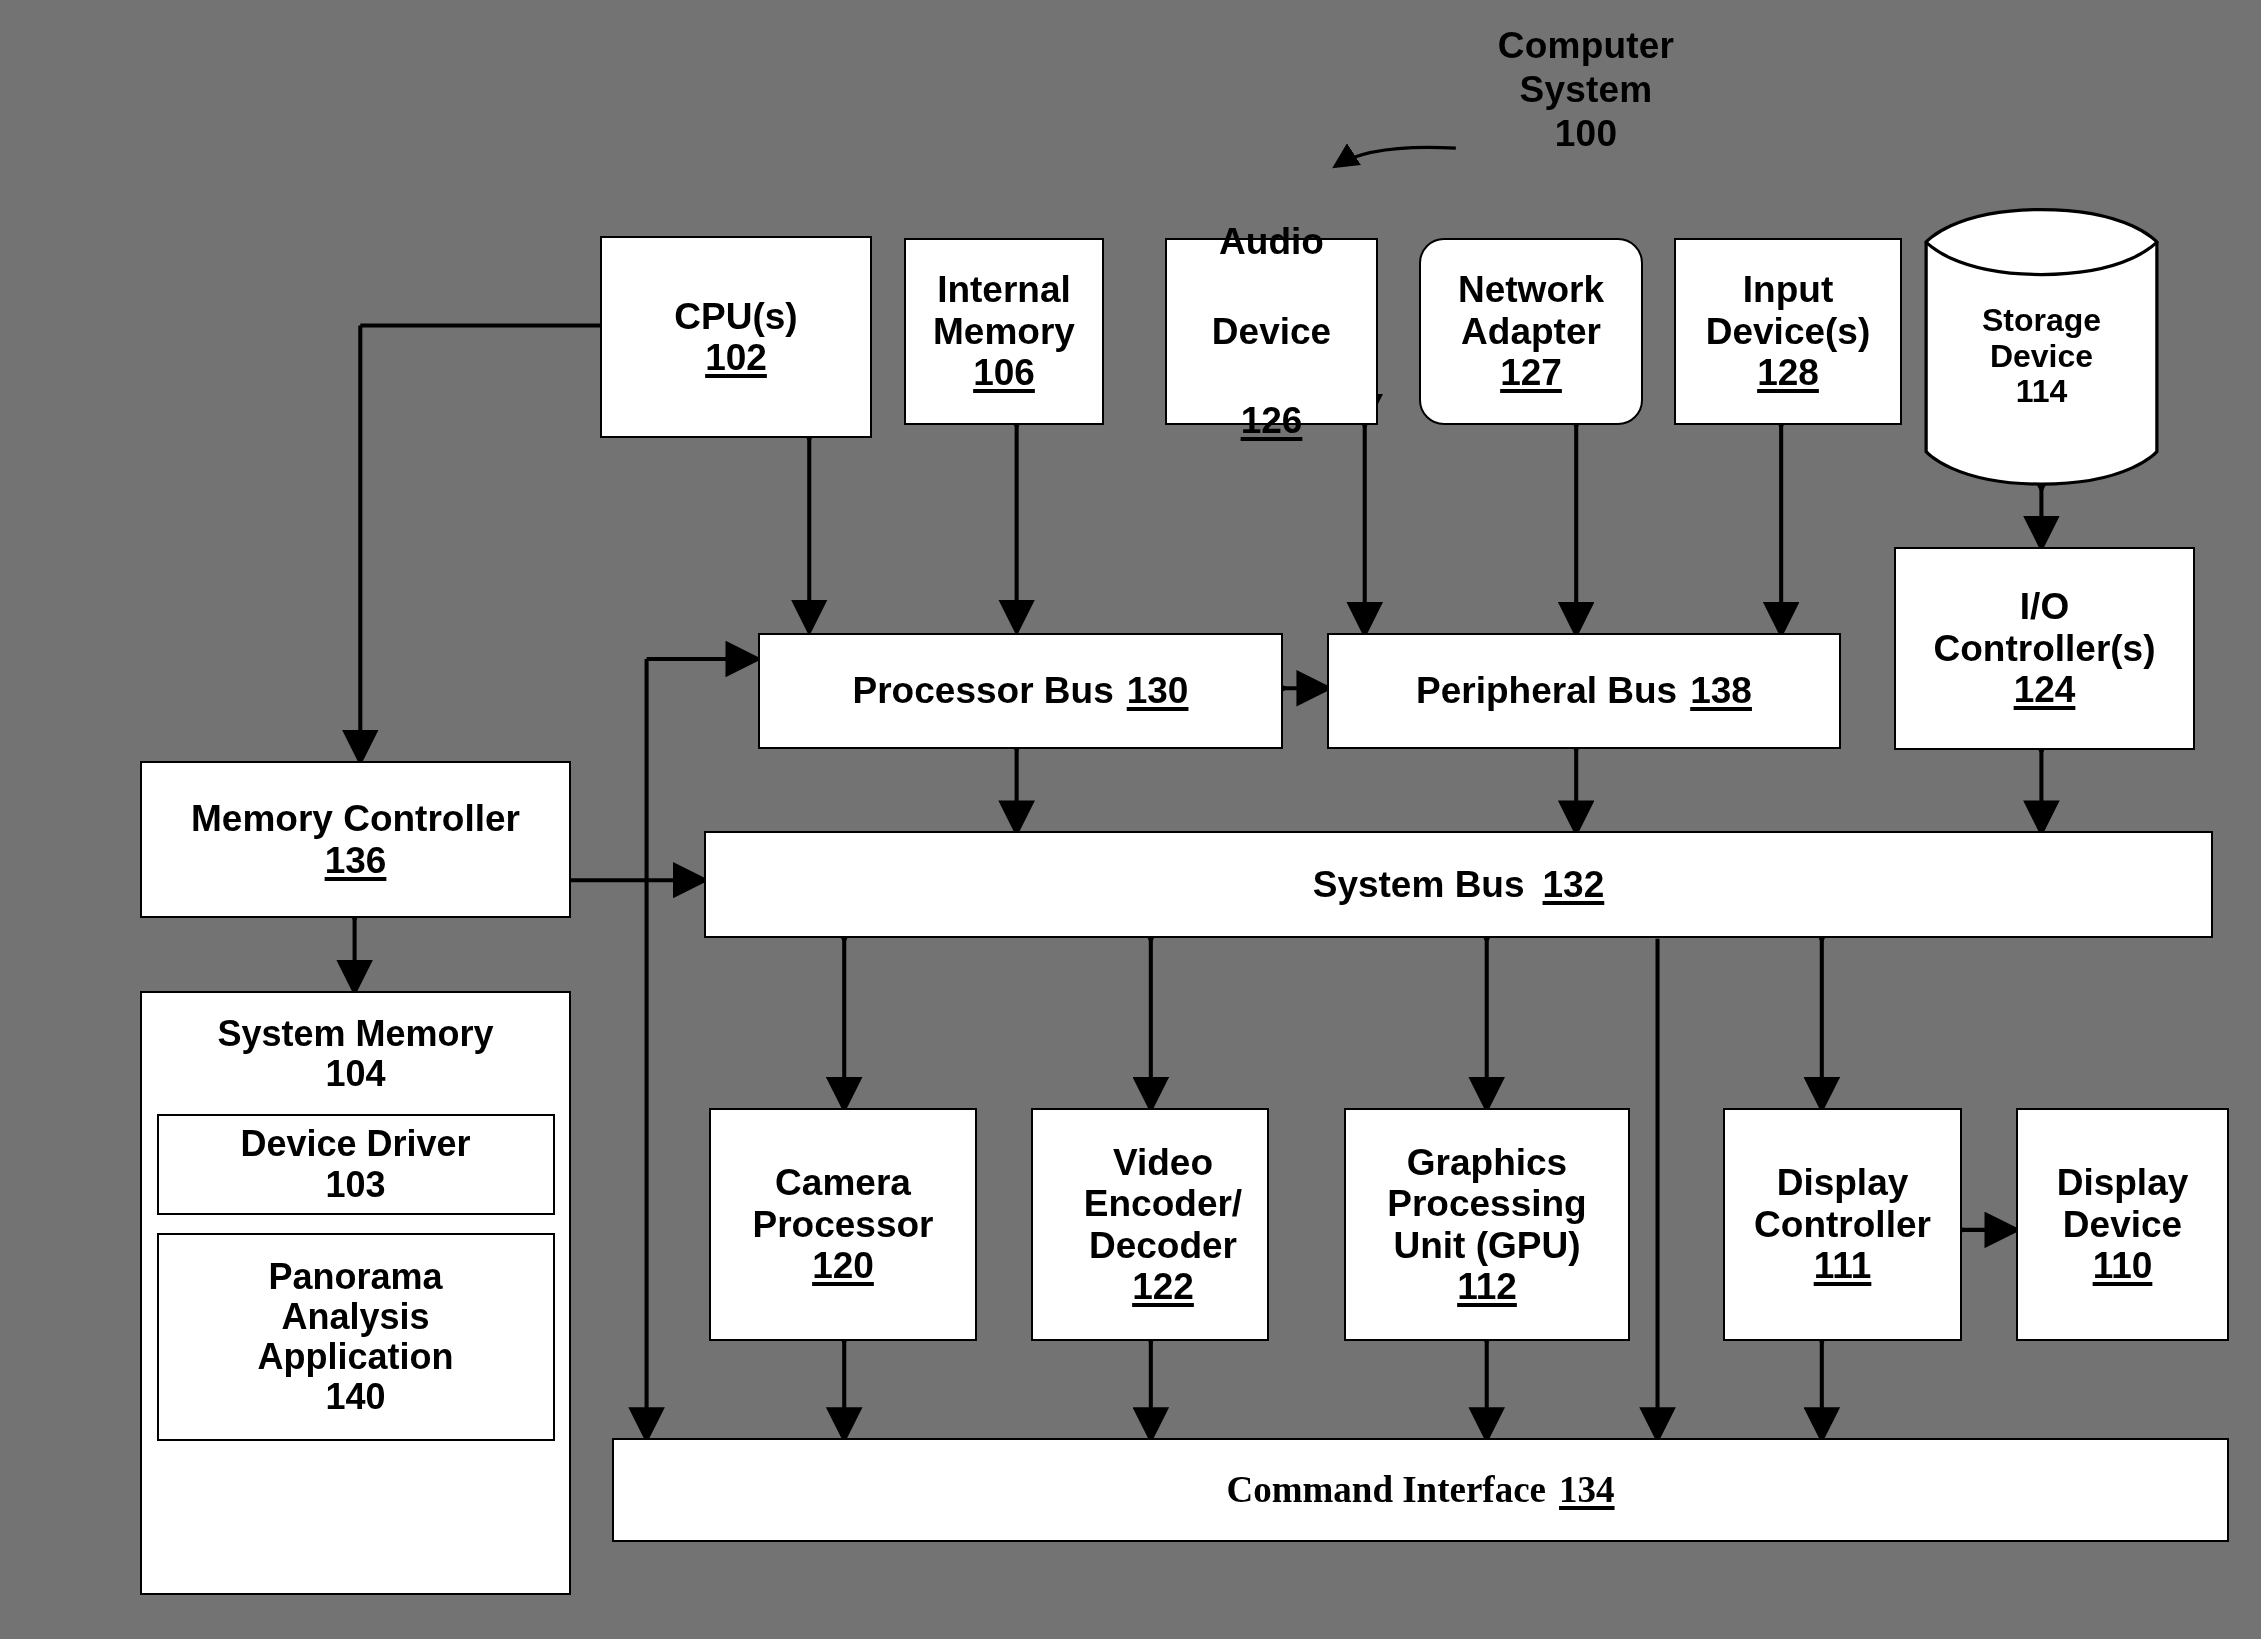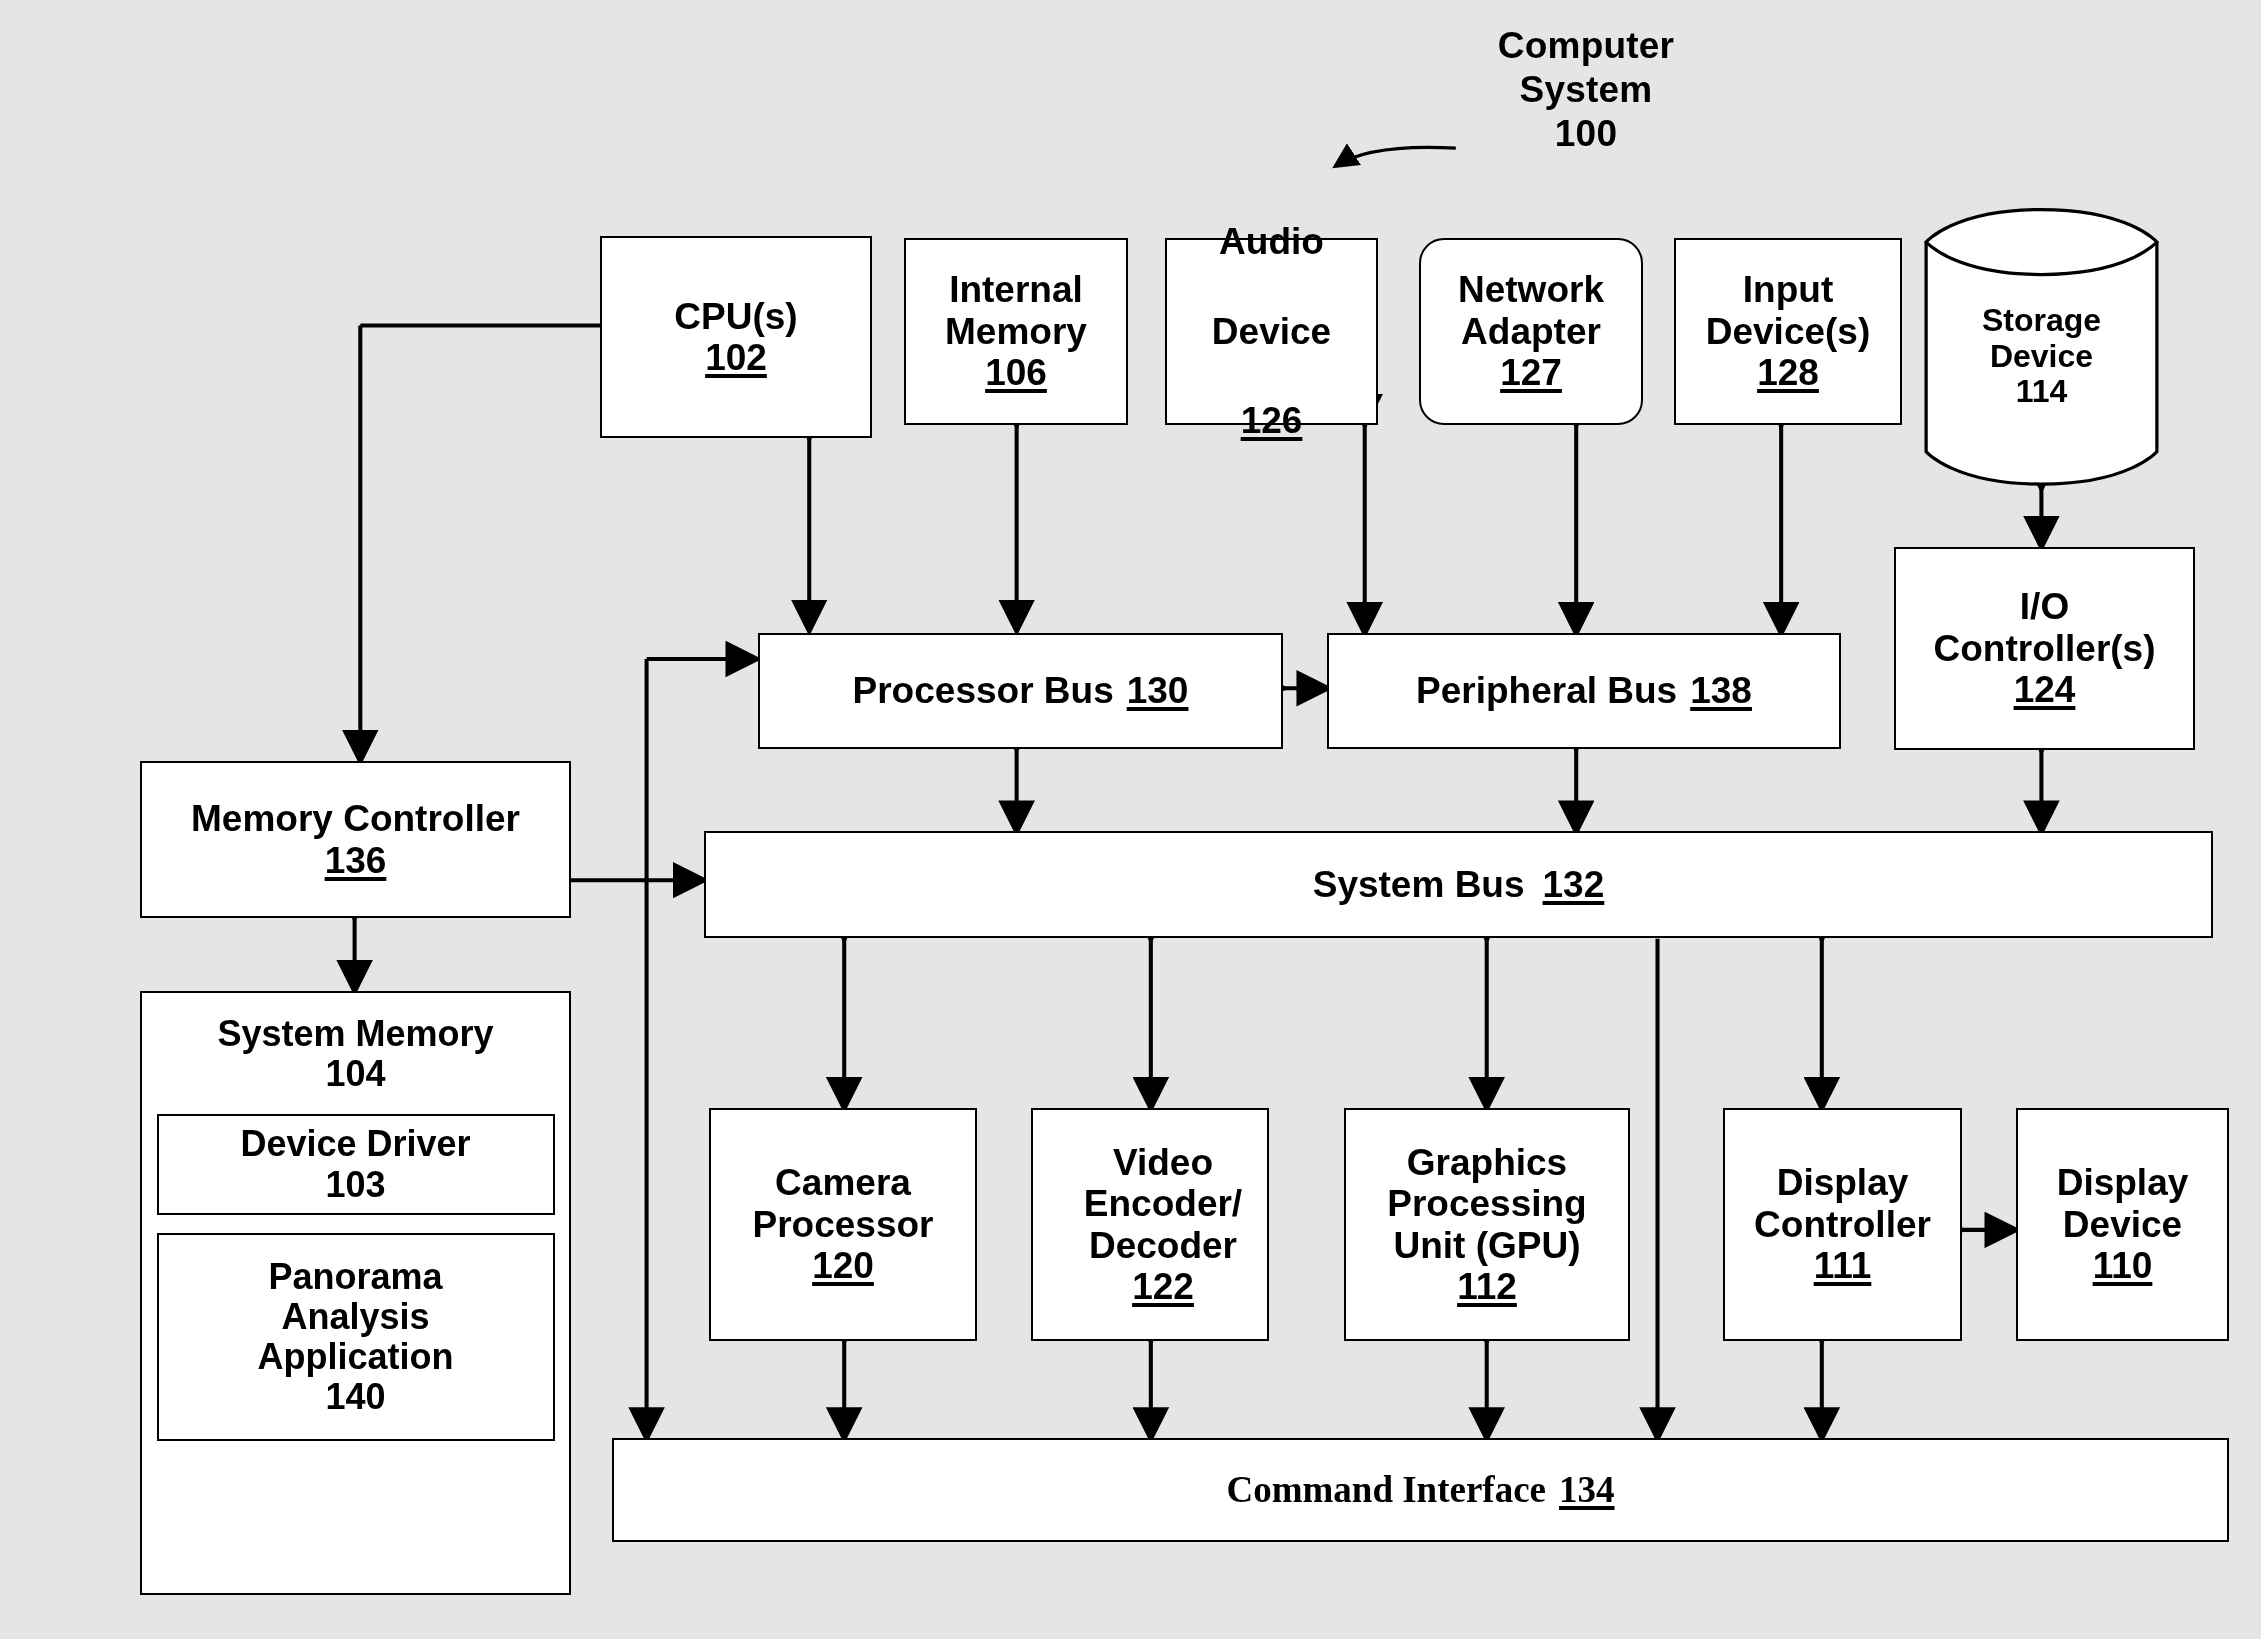--- a/index.html
+++ b/index.html
@@ -1,19 +1,19 @@
 <!DOCTYPE html>
 <html style="font-size:13px"><head>
 <meta charset="utf-8">
 <style>
   html,body{margin:0;padding:0;background:#ffffff;}
   #stage{
     position:relative;
     width:2261px;height:1640px;
-    background:#e5e5e5;
+    background:#737373;
     font-family:"Liberation Sans", sans-serif;
     color:#000000;
     overflow:hidden;
   }
   #wires{position:absolute;left:0;top:0;width:2261px;height:1640px;}
   .node{
     position:absolute;
     box-sizing:border-box;
     border:2.4px solid #000000;
     background:#ffffff;
@@ -135,21 +135,21 @@
     <div>Computer</div>
     <div>System</div>
     <div>100</div>
   </div>
 
   <div class="node s46" style="left:600px;top:236px;width:272px;height:202px;">
     <span class="ttl">CPU(s)</span>
     <span class="num">102</span>
   </div>
 
-  <div class="node s46" style="left:904px;top:238px;width:224px;height:187px;">
+  <div class="node s46" style="left:904px;top:238px;width:200px;height:187px;">
     <span class="ttl">Internal</span>
     <span class="ttl">Memory</span>
     <span class="num">106</span>
   </div>
 
   <div class="node s46" style="left:1165px;top:238px;width:213px;height:187px;gap:48px;">
     <span class="ttl">Audio</span>
     <span class="ttl">Device</span>
     <span class="num">126</span>
   </div>

